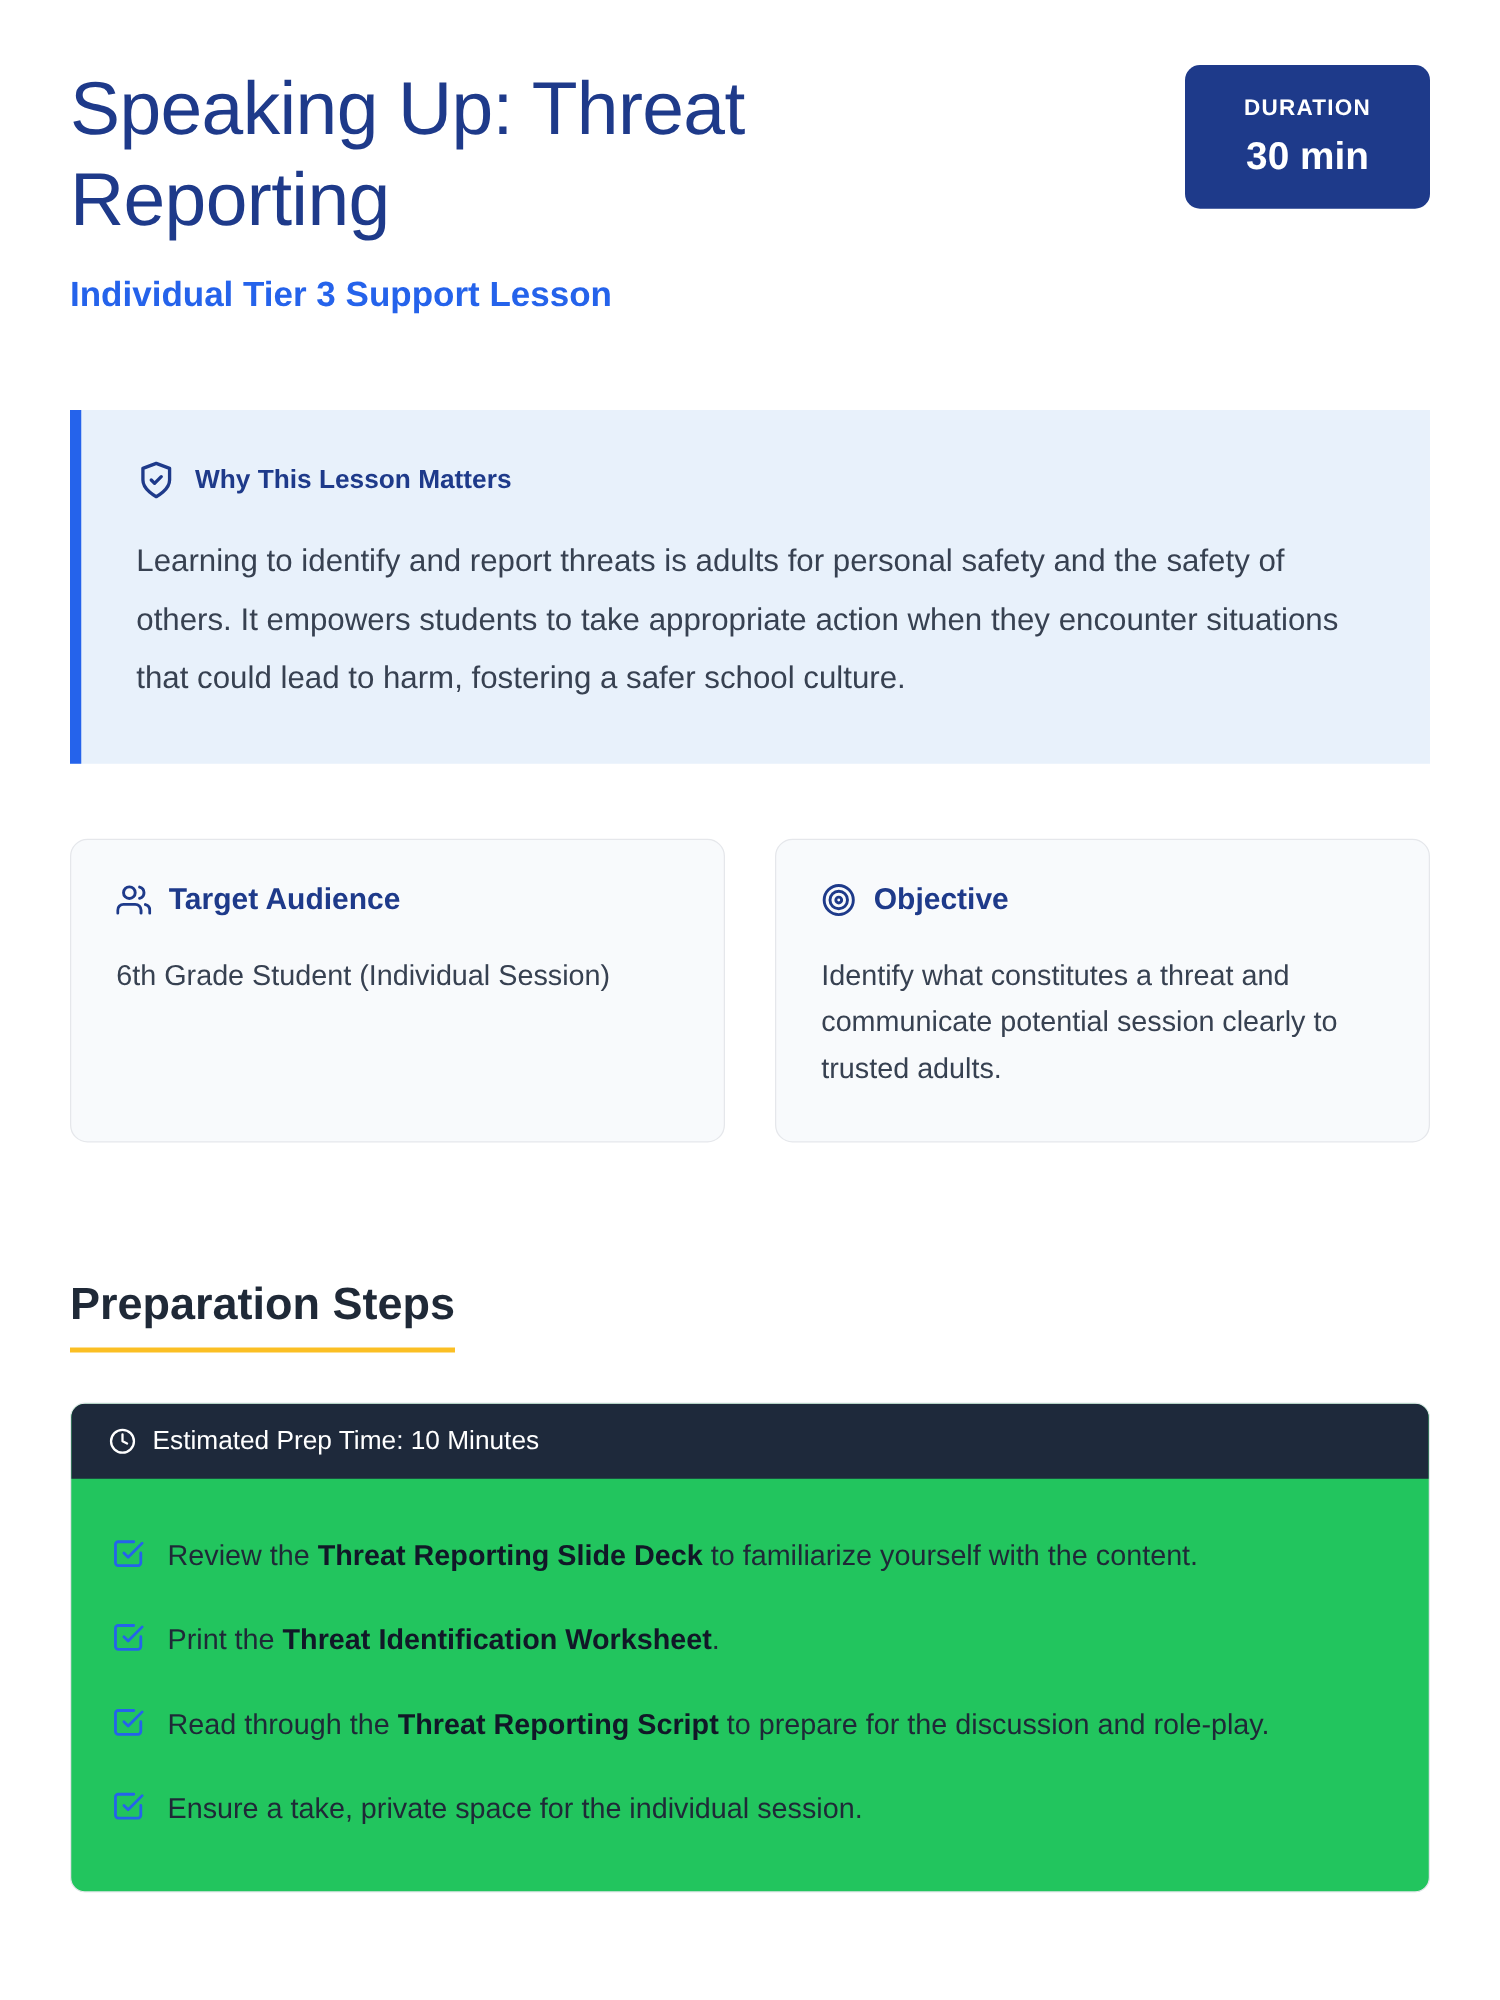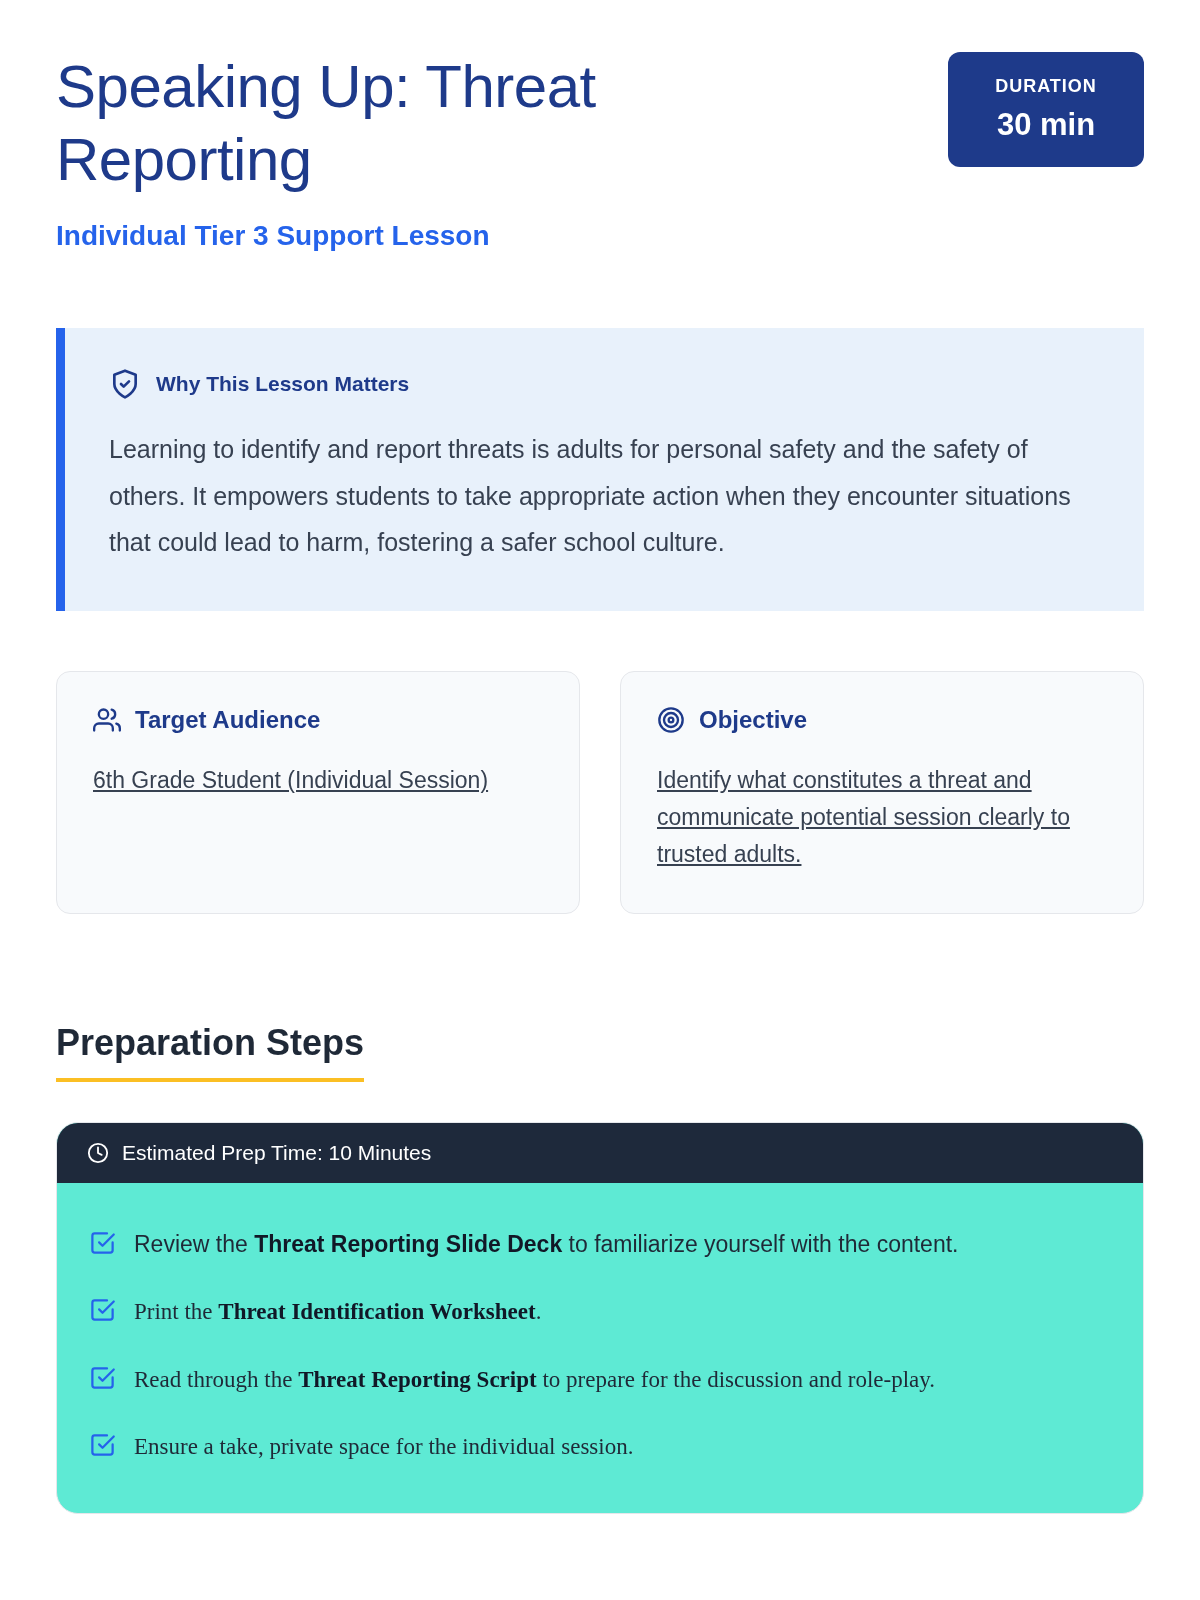--- a/index.html
+++ b/index.html
@@ -62,59 +62,59 @@
   
   .cards { margin-top: 60px; display: grid; grid-template-columns: 1fr 1fr; gap: 40px; }
   .card {
     background: var(--card-bg, #f8fafc);
     border: 1px solid var(--card-border, #e5e7eb);
     border-radius: 14px;
     padding: 34px 36px 40px;
   }
   .card-head { display: flex; align-items: center; gap: 14px; }
   .card-head h3 { font-size: 24px; color: var(--navy, #1e3a8a); font-weight: 700; }
-  .card p { margin-top: 28px; font-size: 23px; line-height: 1.6; color: var(--text, #374151); text-decoration: underline; }
+  .card p { margin-top: 28px; font-size: 23px; line-height: 1.6; color: var(--text, #374151); }
 
   
   .prep { margin-top: 84px; }
   .prep-title {
     display: inline-block;
     font-size: 36px;
     font-weight: 800;
     color: var(--heading-dark, #1f2937);
     padding-bottom: 14px;
     border-bottom: 4px solid var(--underline-yellow, #fbbf24);
     margin-top: 24px;
   }
   .prep-card {
     margin-top: 40px;
     border: 1px solid var(--card-border, #e5e7eb);
-    border-radius: 22px;
+    border-radius: 12px;
     overflow: hidden;
-    background: #5eead4;
+    background: #22c55e;
   }
   .prep-header {
     background: var(--dark-bar, #1e293b);
     color: #ffffff;
     display: flex;
     align-items: center;
     gap: 13px;
     padding: 18px 30px;
     font-size: 21px;
   }
   .steps { list-style: none; padding: 44px 32px 48px; }
   .step {
     display: flex;
     gap: 18px;
     align-items: flex-start;
     font-size: 23px;
     line-height: 1.55;
     color: var(--heading-dark, #1f2937);
   }
-  .step + .step { margin-top: 32px; font-family: Liberation Serif, serif; }
+  .step + .step { margin-top: 32px; }
   .step .icon { flex: 0 0 auto; margin-top: 3px; }
   .step strong { font-weight: 700; color: #111827; }
 </style>
 </head>
 <body>
 
 <div class="page">
 
   <header class="top">
     <div class="title-block">

